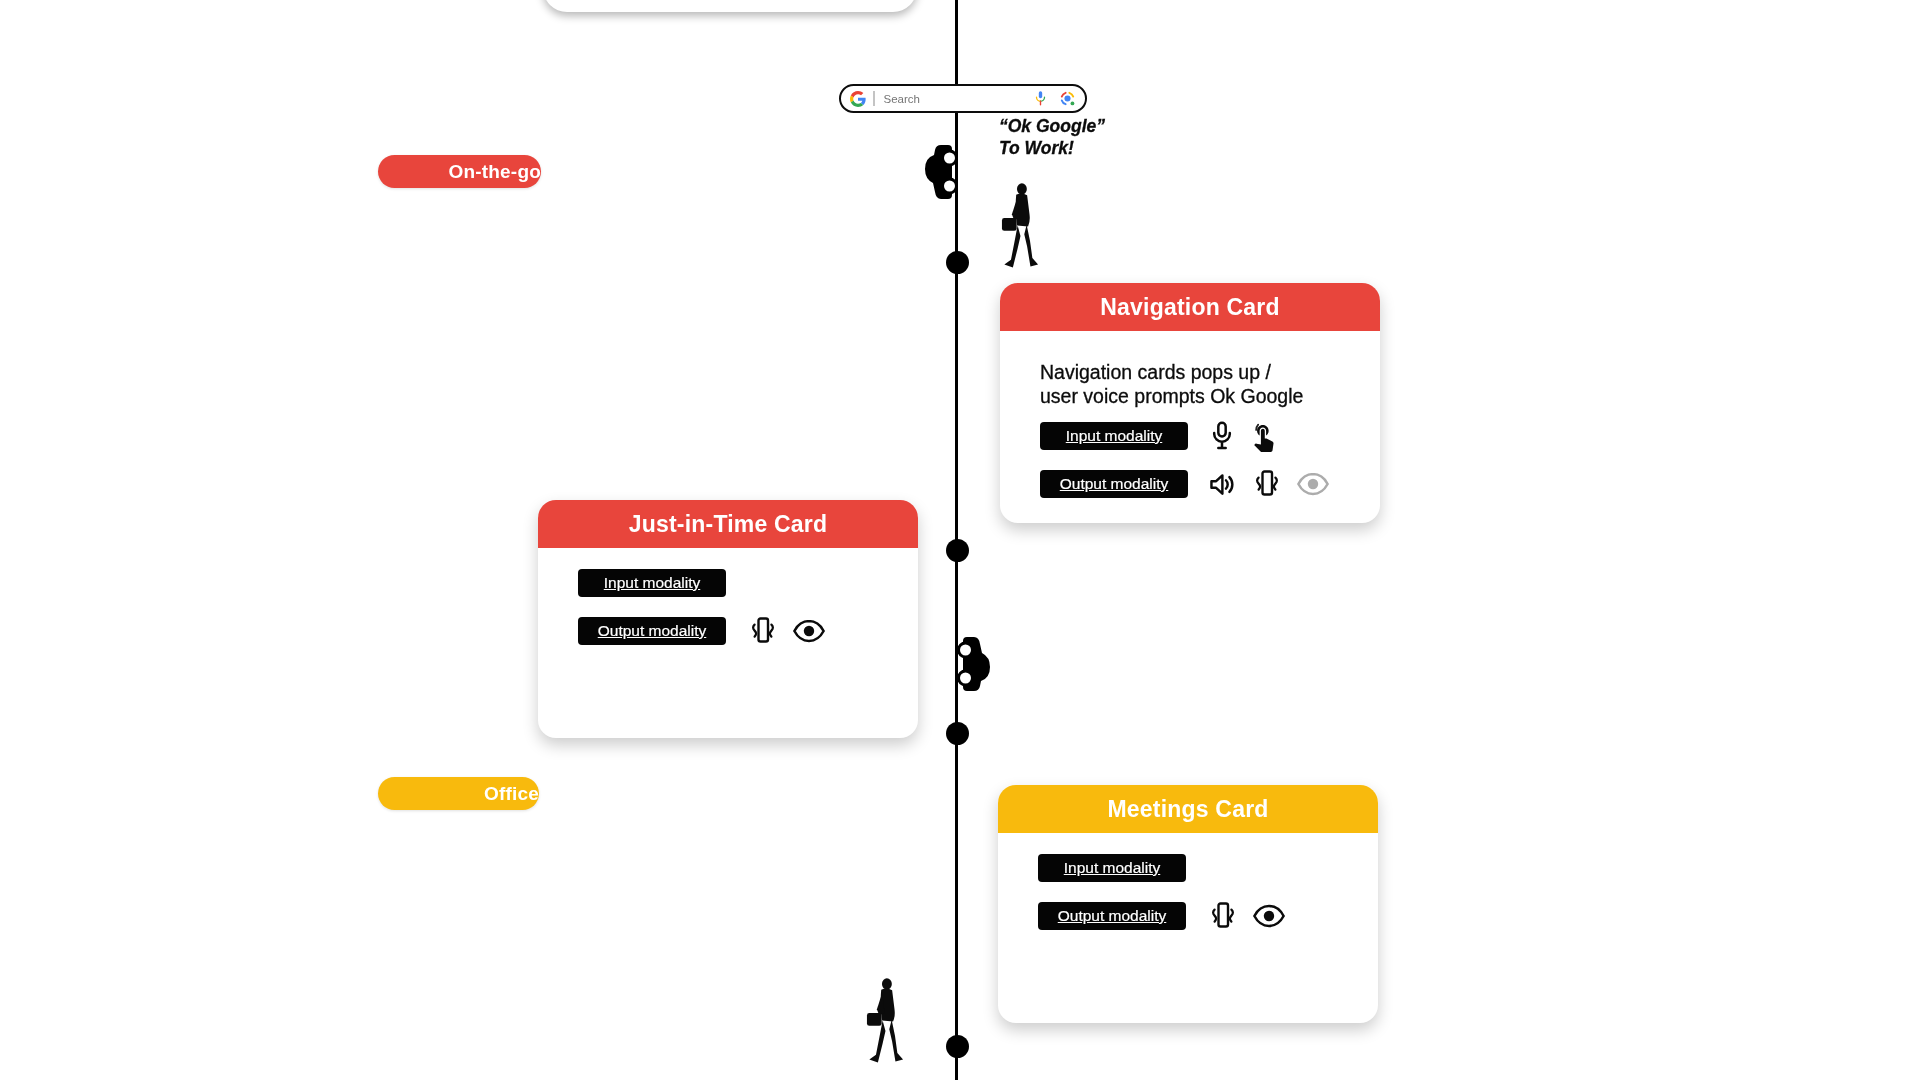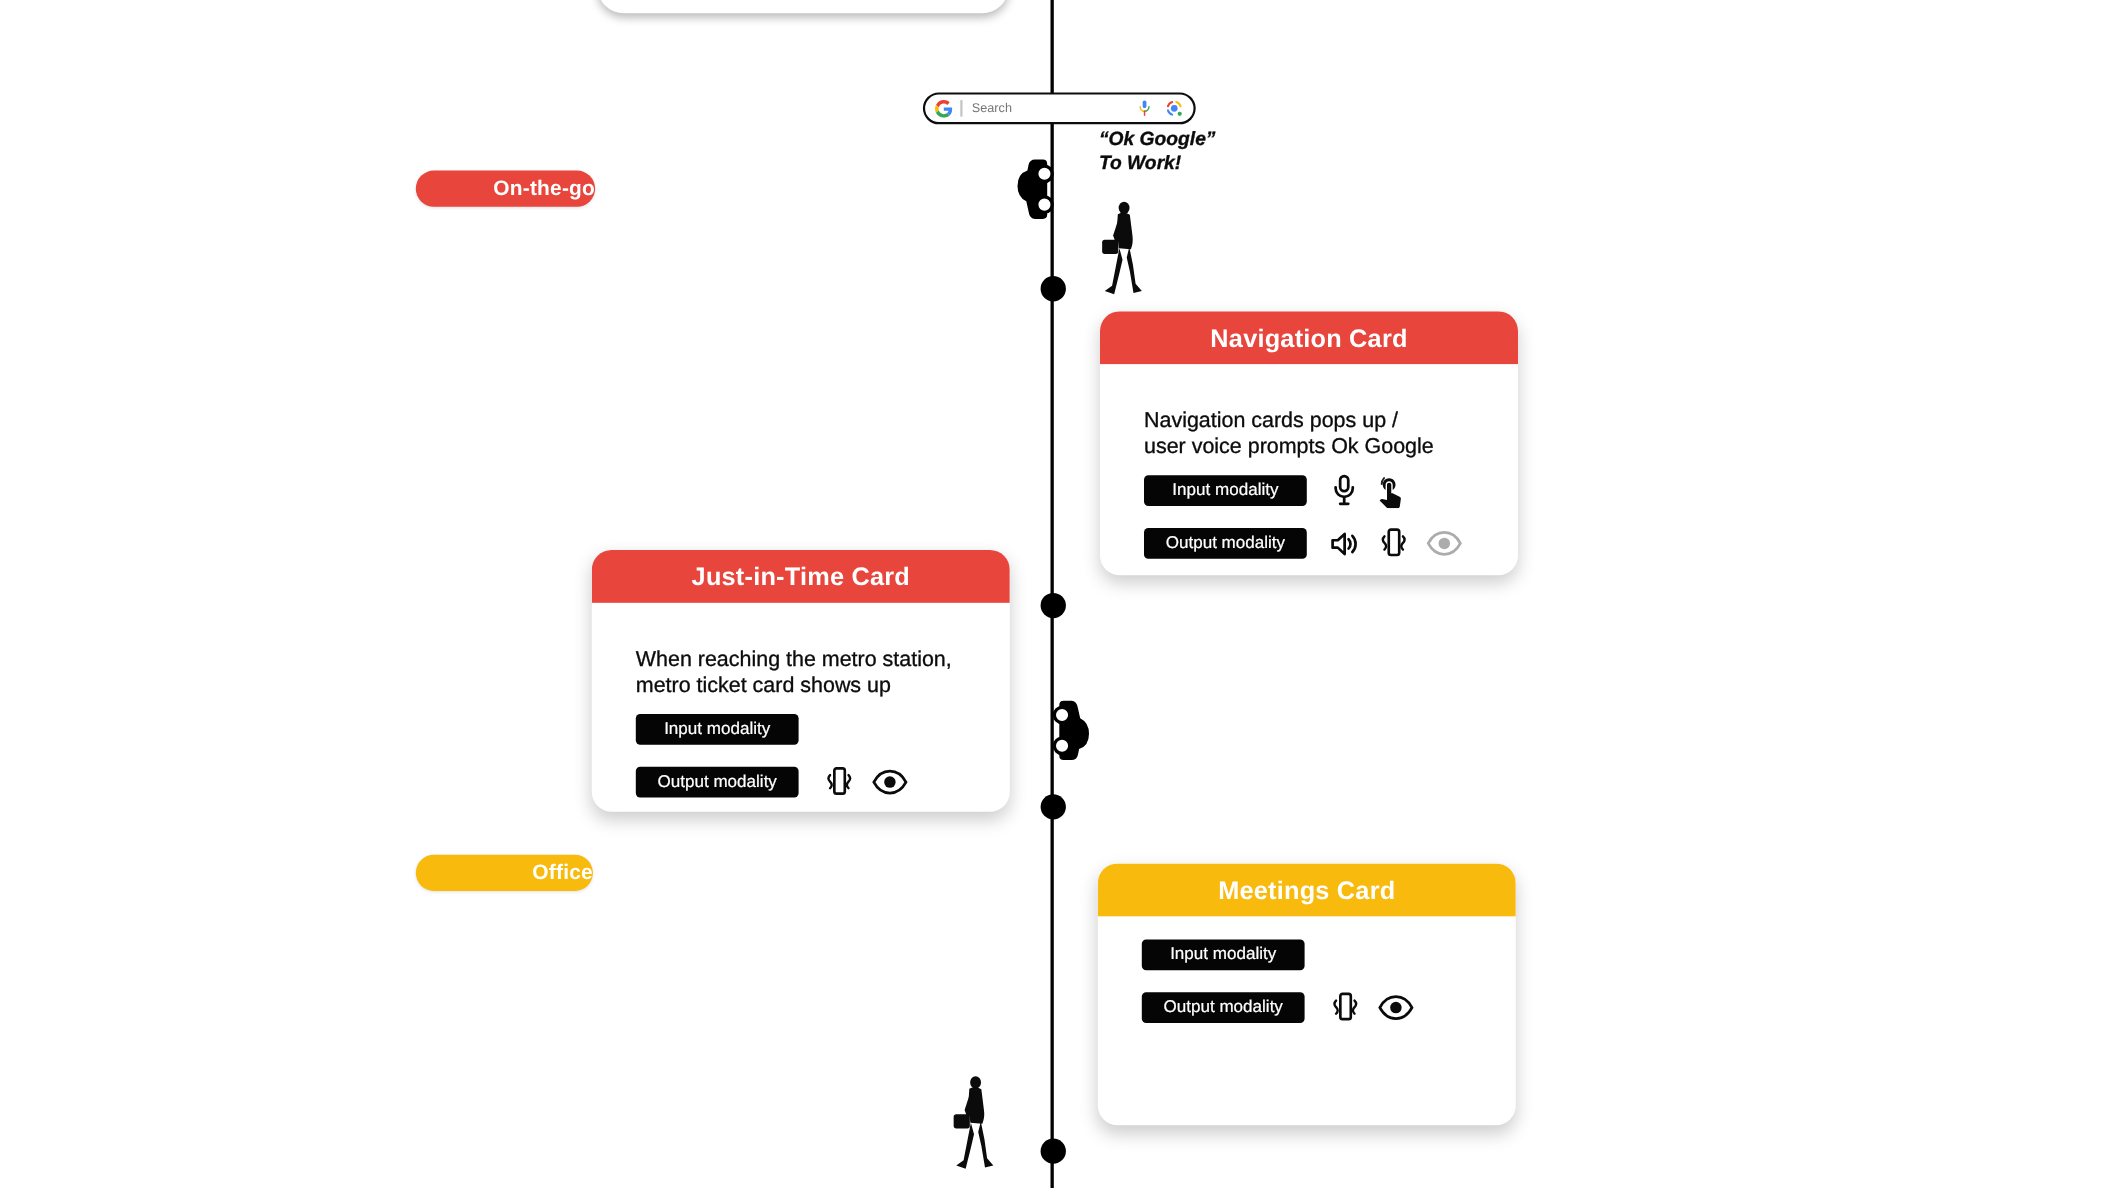--- a/index.html
+++ b/index.html
@@ -47,25 +47,25 @@
   .phase-yellow{left:378px;top:777px;width:161px;background:var(--yellow);}
 
   
   .card{width:380px;background:#fff;border-radius:18px;overflow:hidden;
     box-shadow:0 7px 16px rgba(0,0,0,0.20);z-index:4;}
   .card-header{height:48px;display:flex;align-items:center;justify-content:center;}
   .card-header.red{background:var(--red);}
   .card-header.yellow{background:var(--yellow);}
   .card-title{color:#fff;font-size:23px;font-weight:bold;letter-spacing:0.2px;}
   .card-body{padding:21px 30px 0 40px;}
-  .desc{font-size:19.5px;line-height:24px;margin:18px 0 14px 0;white-space:nowrap;
+  .desc{font-size:19.5px;line-height:24px;margin:8px 0 14px 0;white-space:nowrap;
     -webkit-text-stroke:0.3px currentColor;}
   .mod-row{display:flex;align-items:center;height:28px;margin-bottom:20px;}
   .mod-pill{width:148px;height:28px;flex:none;border-radius:4px;background:#050505;color:#fff;
-    font-size:15.5px;display:flex;align-items:center;justify-content:center;
+    font-size:15.5px;display:flex;align-items:center;justify-content:center;text-decoration:underline;
     -webkit-text-stroke:0.2px #fff;}
   .mod-icons{display:flex;align-items:center;gap:13px;margin-left:21px;color:#0b0b0b;}
   .icon-grey{color:var(--grey-icon);}
 
   .card-navigation{left:1000px;top:283px;height:240px;}
   .card-jit{left:538px;top:500px;height:238px;}
   .card-meetings{left:998px;top:785px;height:238px;}
 
   
   .car{width:60px;height:40px;z-index:6;}
@@ -198,21 +198,20 @@
       </div>
     </div>
   </div>
 </div>
 
 <div class="abs card card-jit">
   <div class="card-header red">
     <span class="card-title">Just-in-Time Card</span>
   </div>
   <div class="card-body">
-    <p class="desc"><span>When reaching the metro station,</span><br><span>metro ticket card shows up</span></p>
     <div class="mod-row">
       <div class="mod-pill">Input modality</div>
     </div>
     <div class="mod-row">
       <div class="mod-pill">Output modality</div>
       <div class="mod-icons">
         <svg width="32" height="30" viewBox="0 0 32 30">
           <rect x="11.5" y="2.5" width="9.5" height="23" rx="2" fill="none" stroke="currentColor" stroke-width="2.4"></rect>
           <path d="M7.6 8.6q-3 3 0 6q3 3 0 6" fill="none" stroke="currentColor" stroke-width="2.2" stroke-linecap="round"></path>
           <path d="M24.4 8.6q3 3 0 6q-3 3 0 6" fill="none" stroke="currentColor" stroke-width="2.2" stroke-linecap="round"></path>

